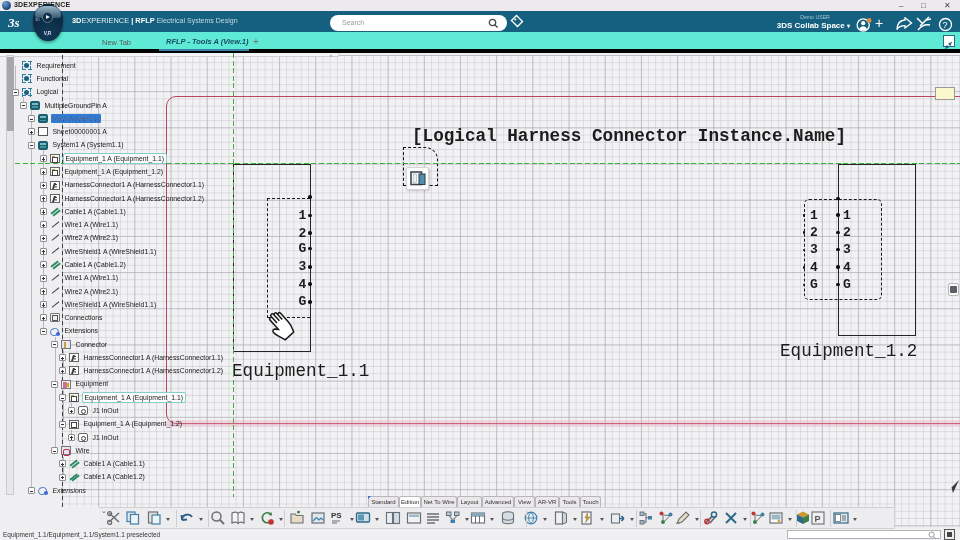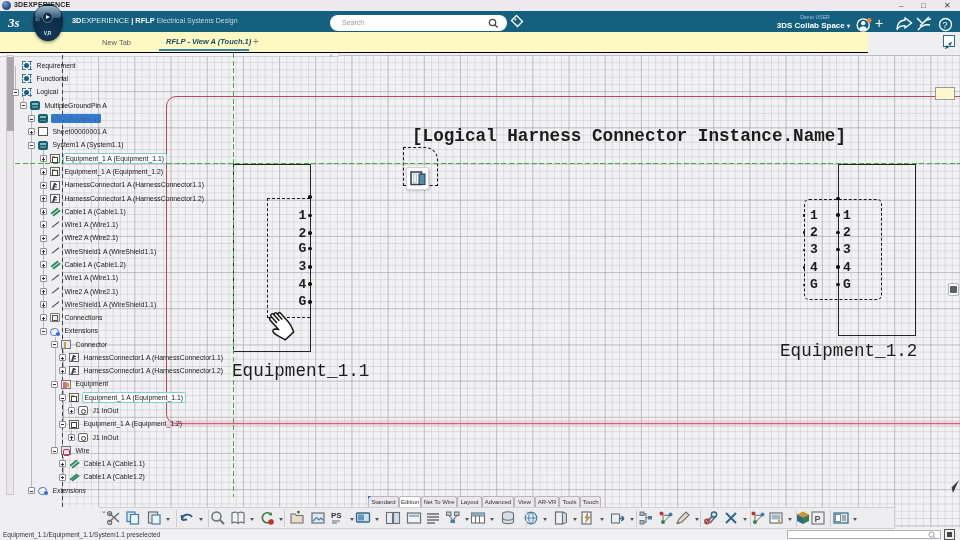--- a/index.html
+++ b/index.html
@@ -13,21 +13,21 @@
   .winbtn { position:absolute; top:0; font-size:8px; color:#444; font-weight:normal;}
   
   #topbar { position:absolute; left:0; top:10.5px; width:960px; height:21.5px; background:#16607f; }
   #brand { position:absolute; left:72px; top:5.5px; font-size:7.4px; color:#ffffff; white-space:nowrap; letter-spacing:0;}
   #brand .lt { font-weight:normal; color:#e8f1f5;}
   #brand .bd { font-weight:bold; color:#ffffff;}
   #brand .app { font-size:7px; color:#c3d9e4; }
   #searchpill { position:absolute; left:330px; top:4.5px; width:177px; height:16px; background:#ffffff; border-radius:8px; }
   #searchpill .ph { position:absolute; left:12px; top:4px; font-size:7px; color:#9a9a9a; }
   
-  #tabstrip { position:absolute; left:0; top:32px; width:868px; height:21px; background:#fef9c3; border-bottom:1px solid #000000;}
+  #tabstrip { position:absolute; left:0; top:32px; width:960px; height:21px; background:#5eead4; border-bottom:4px solid #000000;}
   #newtab { position:absolute; left:102px; top:6px; font-size:7.5px; color:#5a5a5a;}
   #activetab { position:absolute; left:166px; top:5px; font-size:7.5px; color:#174a66; font-weight:bold; font-style:italic;}
   #tabplus { position:absolute; left:253px; top:4px; font-size:10px; color:#777;}
   #tabunderline { position:absolute; left:159px; top:16.5px; width:90px; height:2.5px; background:#3a7fa6;}
   
   #viewport { position:absolute; left:0; top:53px; width:960px; height:487px; background:#efeef0; overflow:hidden; }
   #sheet { position:absolute; left:62px; top:2px; width:898px; height:472px;
     background-color:#f2f1f3;
     background-image:
       linear-gradient(to right, rgba(162,162,170,0.5) 1px, transparent 1px),
@@ -162,21 +162,21 @@
       <path d="M11 4 L16 3" stroke="#fff" stroke-width="1.5"></path>
     </svg>
   <svg class="abs" style="left:938px; top:6px;" width="15" height="15" viewBox="0 0 15 15">
       <circle cx="7.5" cy="7.5" r="6" fill="none" stroke="#fff" stroke-width="1.3"></circle>
       <text x="4.6" y="10.6" font-size="9" fill="#fff" font-family="Liberation Sans">?</text>
     </svg>
 </div>
 
 <div id="tabstrip">
   <div id="newtab">New Tab</div>
-  <div id="activetab">RFLP - View A (Touch.1)</div>
+  <div id="activetab">RFLP - Tools A (View.1)</div>
   <div id="tabplus">+</div>
   <div id="tabunderline"></div>
   <div class="abs" style="left:942.5px; top:2.5px; width:12px; height:12px; border:1.4px solid #2c6c8a; background:#fff;">
     <svg width="9" height="9" viewBox="0 0 9 9">
         <path d="M7.8 1.2 L5.2 3.8 M5.2 3.8 v-2 M5.2 3.8 h2 M1.2 7.8 L3.8 5.2 M3.8 5.2 v2 M3.8 5.2 h-2" stroke="#1d5f80" stroke-width="1.2" fill="none"></path>
       </svg>
   </div>
 </div>
 
 <div class="abs" style="left:32.5px; top:4px; width:32px; height:38px; z-index:50;">

